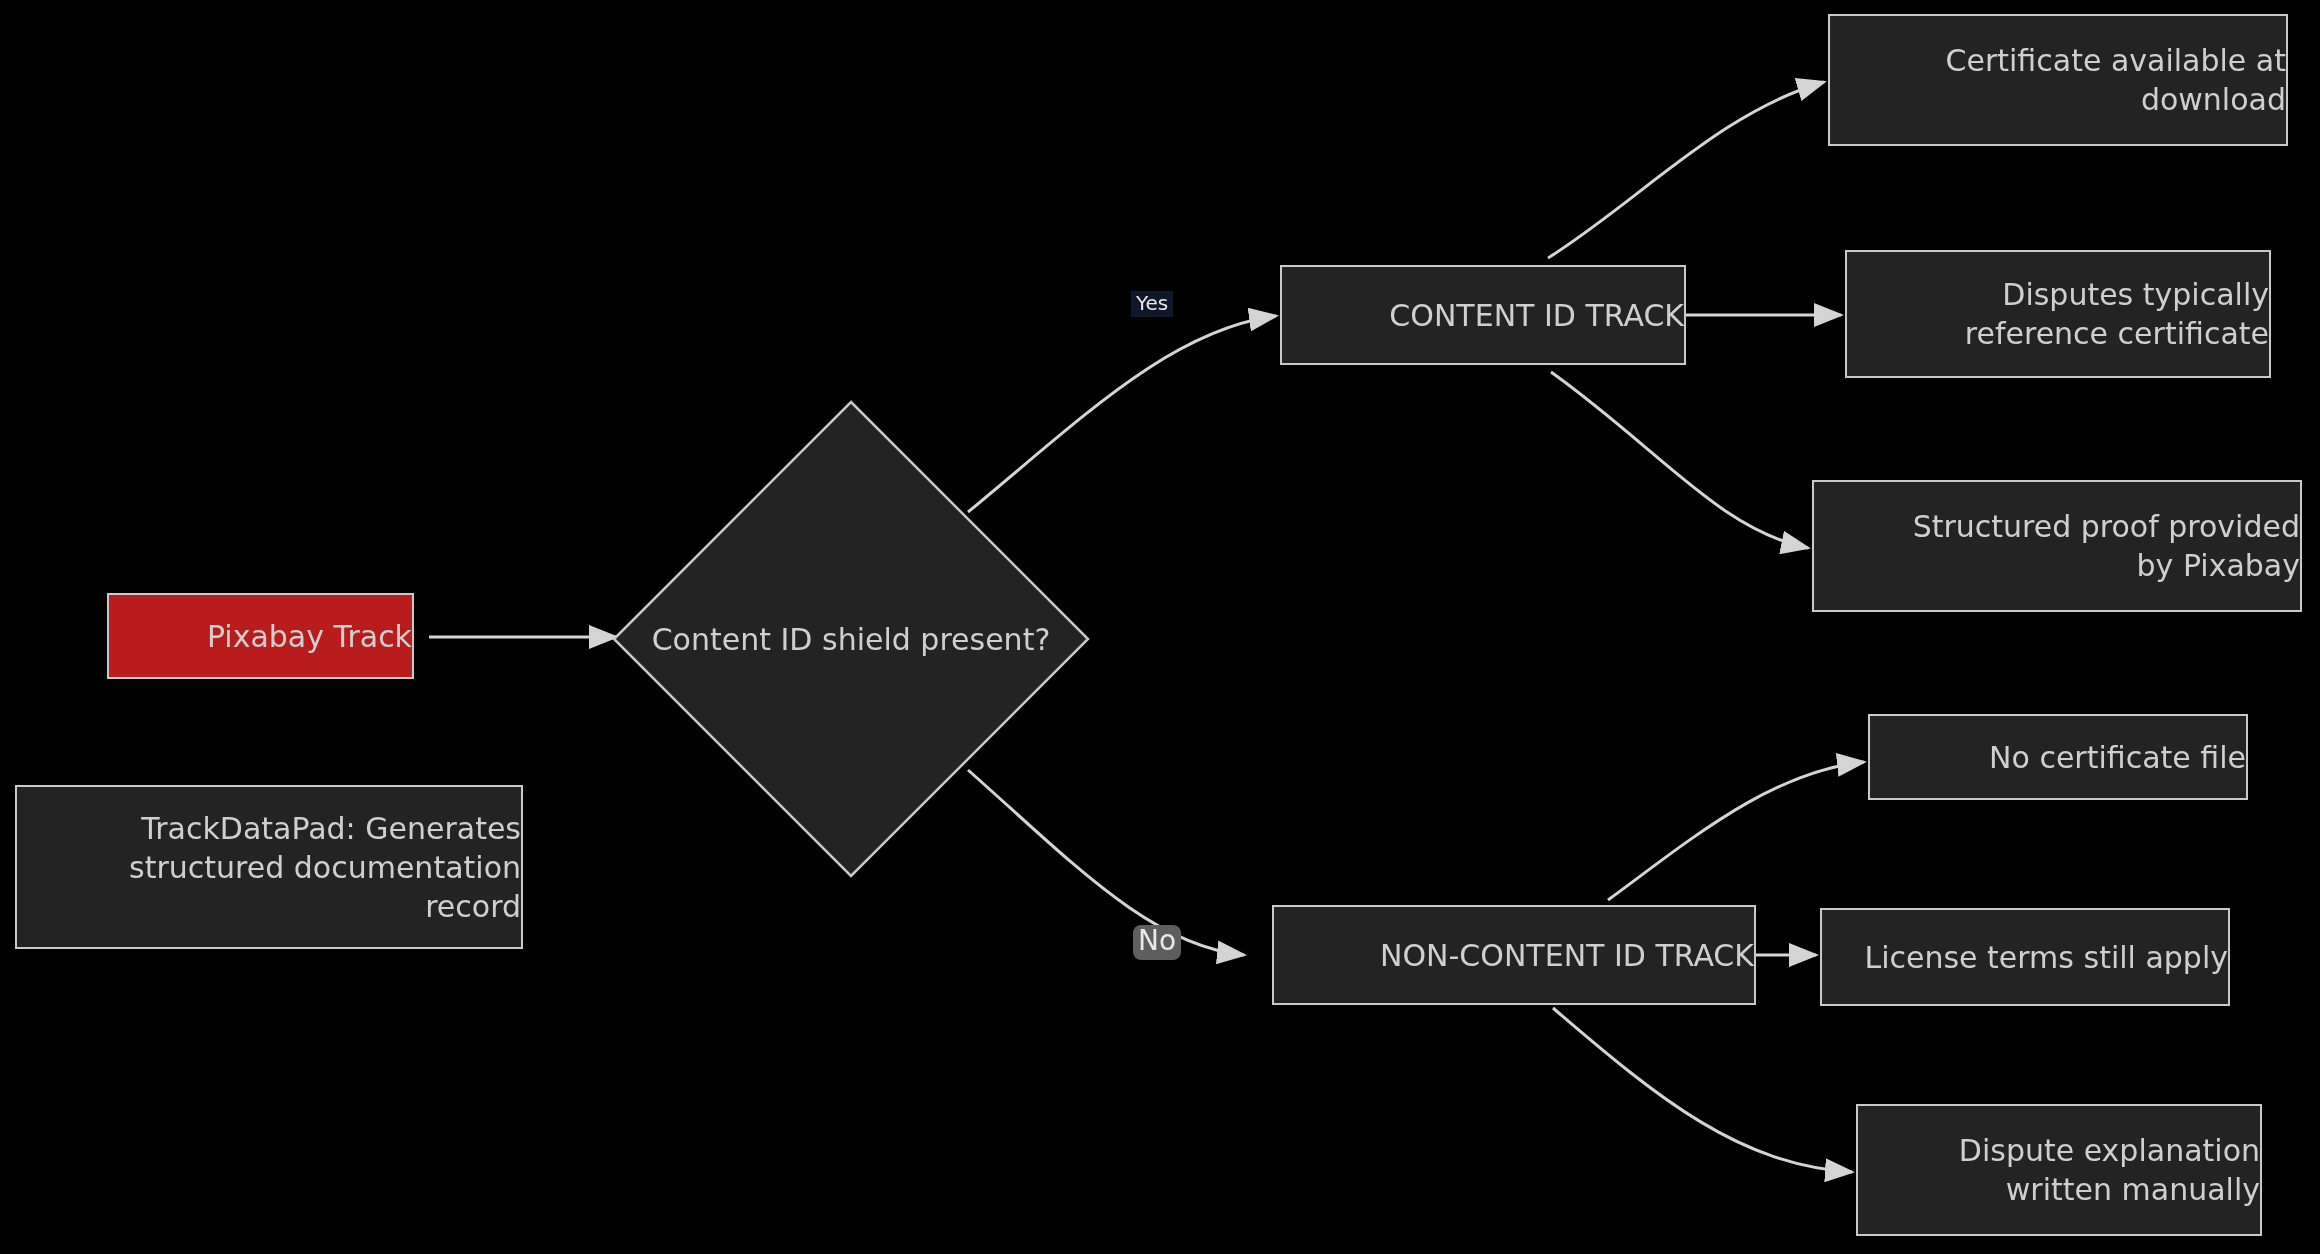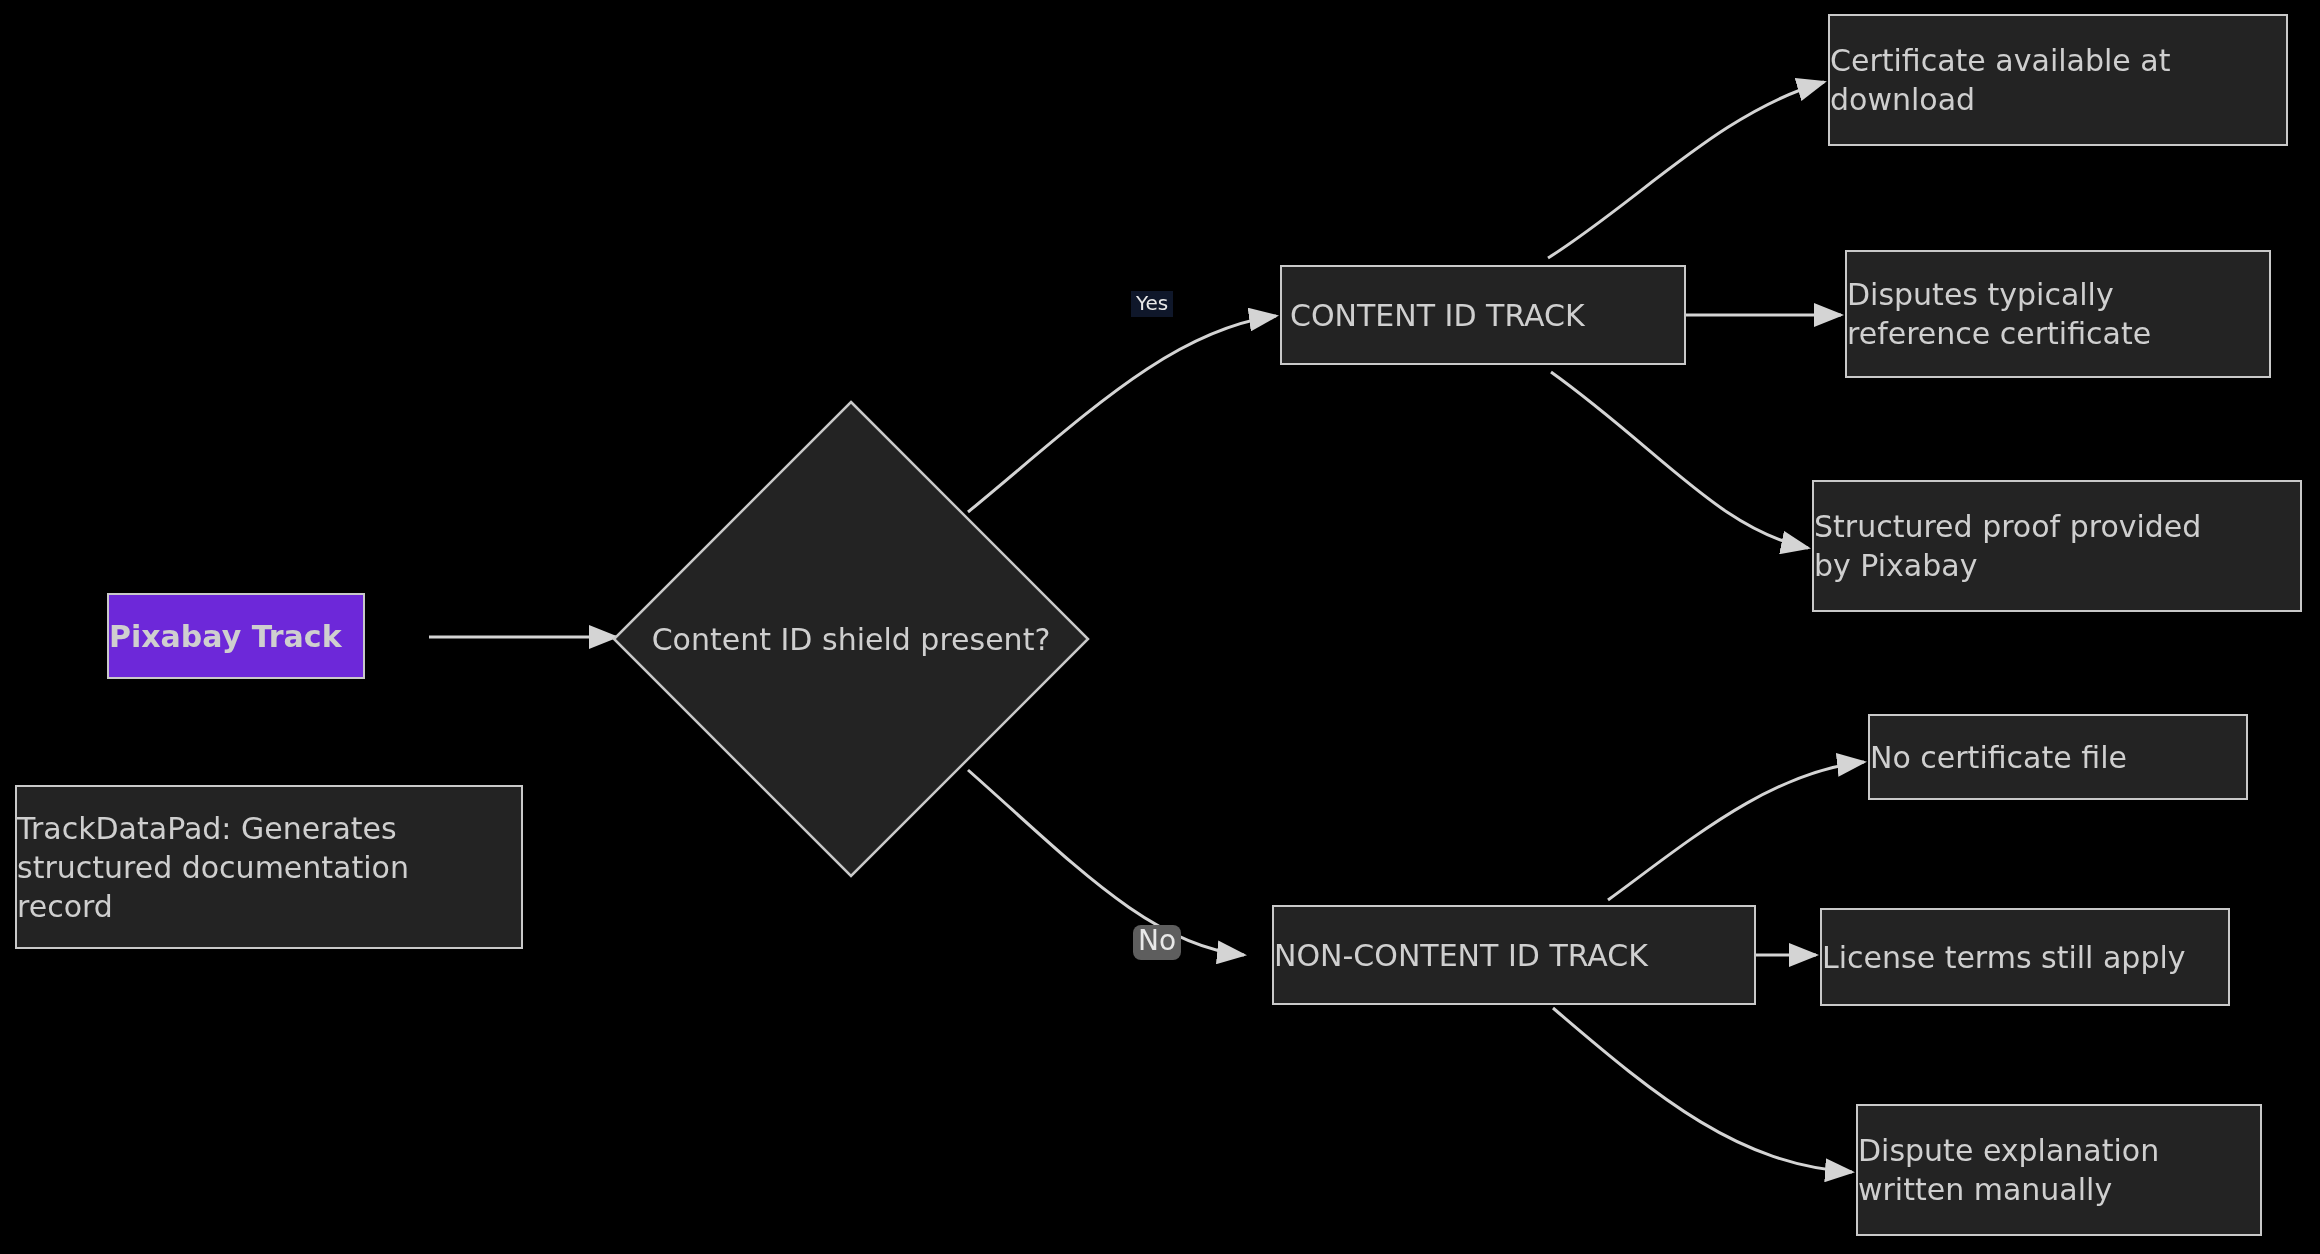--- a/index.html
+++ b/index.html
@@ -26,21 +26,21 @@
   }
   .node {
     position: absolute;
     box-sizing: border-box;
     background: #232323;
     border: 2px solid #f0abfc;
     color: #cfcfcf;
     display: flex;
     align-items: center;
     justify-content: center;
-    text-align: left;
+    text-align: right;
     line-height: 1.3;
     white-space: pre-line;
     z-index: 3;
   }
   .node-label {
     display: block;
     width: 100%;
     white-space: pre-line;
   }
   .diamond-wrap {
@@ -93,21 +93,21 @@
         <path d="M 1548 258 C 1640 200 1720 112 1824 82" fill="none" stroke="#d4d4d4" stroke-width="3" marker-end="url(#arrowhead)"></path>
         <path d="M 1686 315 L 1841 315" fill="none" stroke="#d4d4d4" stroke-width="3" marker-end="url(#arrowhead)"></path>
         <path d="M 1551 372 C 1660 450 1720 530 1808 548" fill="none" stroke="#d4d4d4" stroke-width="3" marker-end="url(#arrowhead)"></path>
         <path d="M 1608 900 C 1690 840 1770 772 1864 762" fill="none" stroke="#d4d4d4" stroke-width="3" marker-end="url(#arrowhead)"></path>
         <path d="M 1732 955 L 1816 955" fill="none" stroke="#d4d4d4" stroke-width="3" marker-end="url(#arrowhead)"></path>
         <path d="M 1553 1008 C 1660 1100 1740 1165 1852 1172" fill="none" stroke="#d4d4d4" stroke-width="3" marker-end="url(#arrowhead)"></path>
       </g>
   </svg>
 
   <div id="node-layer">
-      <div class="node" style="left: 107px; top: 593px; width: 258px; height: 86px; font-size: 30px; background: #6d28d9; border-color: rgb(201, 201, 201); color: rgb(207, 207, 207); font-weight: bold;"><span class="node-label">Pixabay Track</span></div>
+      <div class="node" style="left: 107px; top: 593px; width: 307px; height: 86px; font-size: 30px; background: #b91c1c; border-color: rgb(201, 201, 201); color: rgb(207, 207, 207);"><span class="node-label">Pixabay Track</span></div>
       <div class="node" style="left: 15px; top: 785px; width: 508px; height: 164px; font-size: 30px; background: rgb(35, 35, 35); border-color: rgb(201, 201, 201); color: rgb(207, 207, 207);"><span class="node-label">TrackDataPad: Generates
 structured documentation
 record</span></div>
       <div class="diamond-wrap" style="left: 612px; top: 400px; width: 478px; height: 478px;">
         <svg class="diamond-shape" width="478" height="478" viewBox="0 0 478 478">
           <polygon points="239,2 476,239 239,476 2,239" fill="#232323" stroke="#c9c9c9" stroke-width="2.5"></polygon>
         </svg>
         <div class="diamond-text" style="font-size: 30px;">Content ID shield present?</div>
       </div>
       <div class="node" style="left: 1280px; top: 265px; width: 406px; height: 100px; font-size: 30px; background: rgb(35, 35, 35); border-color: rgb(201, 201, 201); color: rgb(207, 207, 207); padding-left: 8px;"><span class="node-label">CONTENT ID TRACK</span></div>

